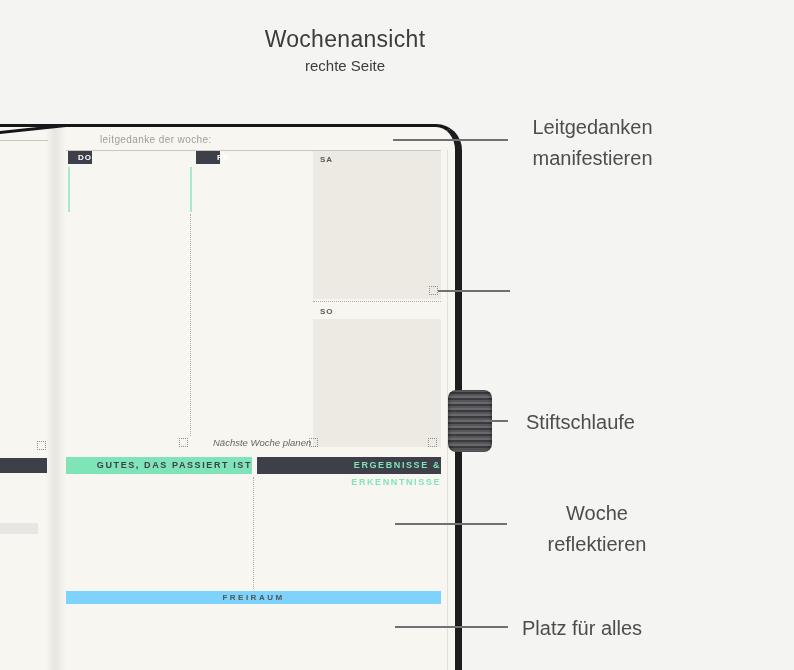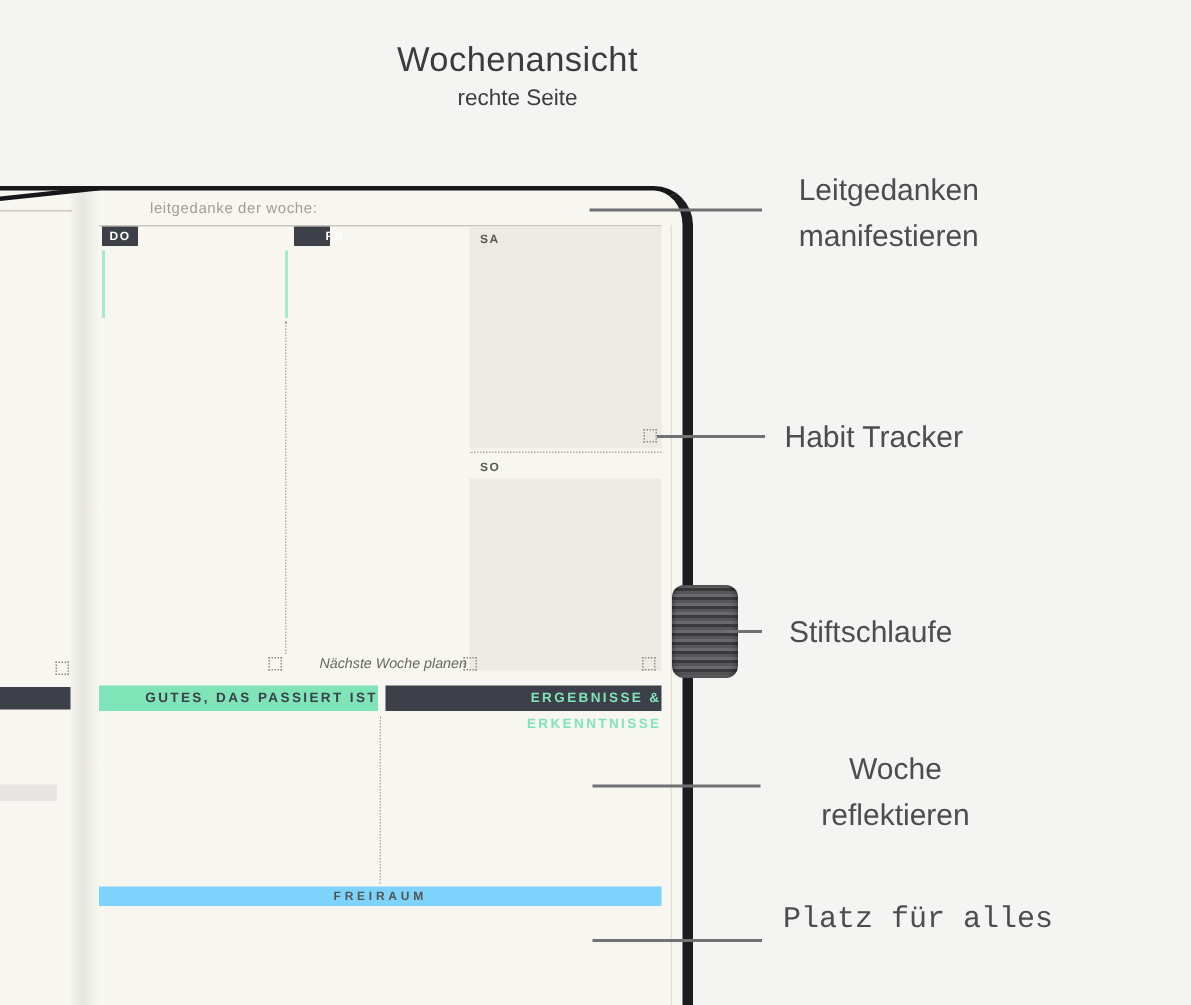--- a/index.html
+++ b/index.html
@@ -39,21 +39,21 @@
   
   .lp-line{position:absolute;left:0;top:140px;width:48px;height:1px;background:#c9c7bf;}
   .lp-banner-dark{position:absolute;left:0;top:458px;width:47px;height:15px;background:var(--dark-slate);}
   .lp-banner-light{position:absolute;left:0;top:523px;width:38px;height:11px;background:#e7e6e2;}
 
   
   .hdr-label{position:absolute;left:68px;top:134px;font-size:10px;color:#a09e96;letter-spacing:.4px;padding-left:32px;}
   .hdr-line{position:absolute;left:66px;top:150px;width:375px;height:1px;background:#c9c7bf;}
 
   .day-badge{position:absolute;width:24px;height:13px;background:var(--dark-slate);color:#fff;
-    font-size:8px;font-weight:bold;letter-spacing:1px;text-align:center;line-height:13px;}
+    font-size:8px;font-weight:bold;letter-spacing:1px;text-align:right;line-height:13px;}
   .day-plain{position:absolute;font-size:8px;font-weight:bold;color:#5a5a54;letter-spacing:1px;}
 
   .gray-block{position:absolute;background:var(--block-gray);}
   .mint-vline{position:absolute;width:2px;background:#a8e8cd;}
   .dot-vline{position:absolute;width:0;border-left:1px dotted #b0aea6;}
   .dot-hline{position:absolute;height:0;border-top:1px dotted #b0aea6;}
 
   .cbx{position:absolute;width:9px;height:9px;border:1px dotted #8f8f88;background:transparent;}
 
   .next-week{position:absolute;left:213px;top:437px;font-size:9.5px;font-style:italic;color:#66665f;}
@@ -120,18 +120,17 @@
 
   <div class="pen-loop"></div>
 
   <div class="callout-line" style="left:393px;top:139px;width:115px;"></div>
   <div class="callout-line" style="left:438px;top:290px;width:72px;"></div>
   <div class="callout-line" style="left:484px;top:420px;width:24px;"></div>
   <div class="callout-line" style="left:395px;top:523px;width:112px;"></div>
   <div class="callout-line" style="left:395px;top:626px;width:113px;"></div>
 
   <div class="callout-label center" style="left:510px;top:112px;width:165px;">Leitgedanken manifestieren</div>
-  <div class="callout-label" style="left:523px;top:277px;">Habit Tracker</div>
   <div class="callout-label" style="left:526px;top:407px;">Stiftschlaufe</div>
   <div class="callout-label center" style="left:527px;top:498px;width:140px;">Woche reflektieren</div>
-  <div class="callout-label" style="left:522px;top:598px;font-family:Liberation Mono, monospace;">Platz für alles</div>
+  <div class="callout-label" style="left:522px;top:613px;">Platz für alles</div>
 
 </div>
 
 </body></html>

